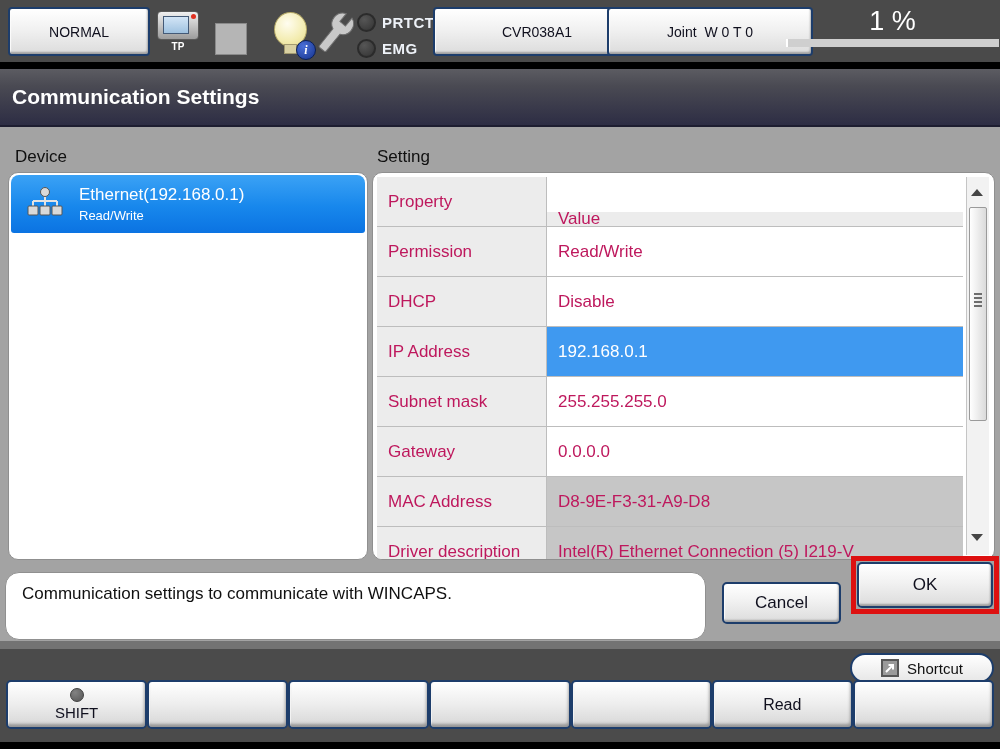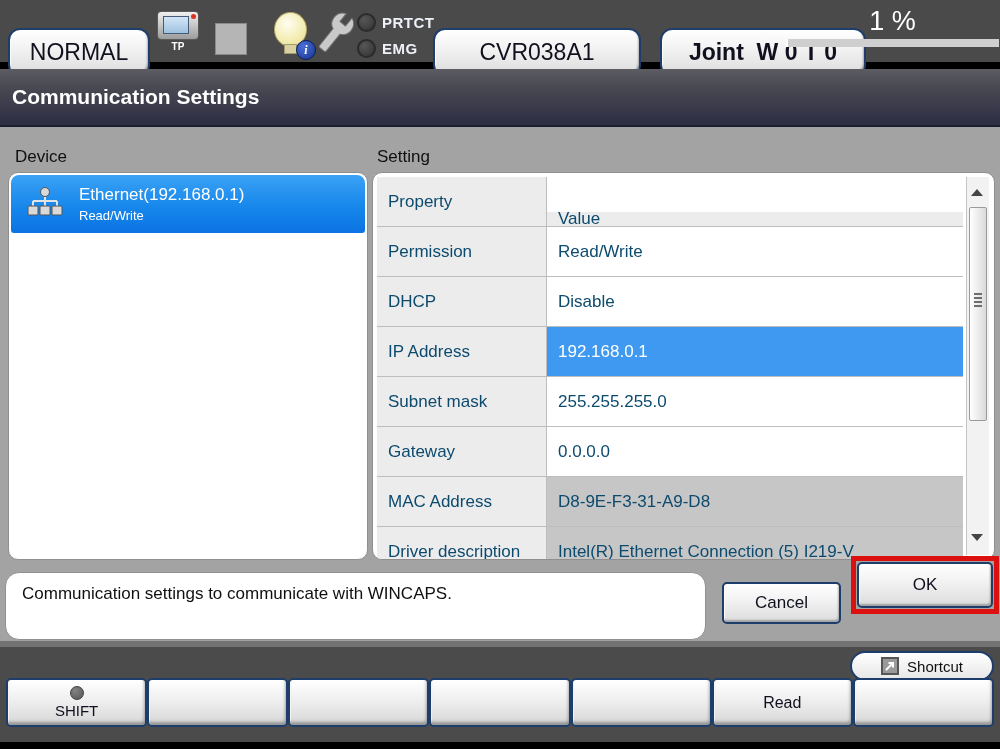--- a/index.html
+++ b/index.html
@@ -3,26 +3,26 @@
 <meta charset="utf-8">
 <style>
   html,body{margin:0;padding:0;background:#808080;}
   #app{position:relative;width:1000px;height:749px;overflow:hidden;background:#a3a3a3;
        font-family:"Liberation Sans",sans-serif;}
 
   
   .topbar{position:absolute;top:0;left:0;right:0;height:62px;background:#4a4a4a;border-bottom:7px solid #000;}
   .tb-btn{position:absolute;top:7px;height:43px;box-sizing:content-box;
       background:linear-gradient(180deg,#ffffff 0%,#f1f1f1 45%,#dcdcdc 100%);
-      border:2px solid #1d3d6b;border-radius:12px;
+      border:2px solid #1d3d6b;border-radius:4px;
       box-shadow:inset -1px -2px 2px rgba(0,0,0,.28),inset 1px 1px 1px #fff;
-      font-size:23px;color:#10101e;display:flex;align-items:center;justify-content:center;white-space:pre;margin-top:21px;}
+      font-size:14px;color:#10101e;display:flex;align-items:center;justify-content:center;white-space:pre;}
   #btn-normal{left:8px;width:126px;}
   #btn-robot{left:433px;width:192px;}
-  #btn-coord{left:660px;width:190px;font-weight:bold;}
+  #btn-coord{left:607px;width:190px;}
 
   .tp-wrap{position:absolute;left:155px;top:11px;width:46px;text-align:center;}
   .tp-body{position:relative;margin:0 auto;width:40px;height:27px;border-radius:4px;
       background:linear-gradient(180deg,#f0f0f0,#9c9c9c);border:1px solid #5a5a5a;}
   .tp-screen{position:absolute;left:5px;top:4px;right:9px;bottom:5px;
       background:linear-gradient(180deg,#d3e5f6,#9fc2e0);border:1px solid #445a77;}
   .tp-dot{position:absolute;right:2px;top:2px;width:5px;height:5px;border-radius:50%;background:#e03020;}
   .tp-label{color:#fff;font-weight:bold;font-size:10px;margin-top:1px;}
 
   .square-indicator{position:absolute;left:215px;top:23px;width:30px;height:30px;background:#b5b5b5;border:1px solid #8a8a8a;}
@@ -64,21 +64,21 @@
   .device-item{position:absolute;left:2px;right:2px;top:2px;height:58px;border-radius:8px 8px 3px 3px;
       background:linear-gradient(180deg,#3ba2f5 0%,#1787ec 55%,#0b73e2 100%);
       display:flex;align-items:center;padding-left:15px;gap:15px;color:#fff;}
   .device-name{font-size:17px;}
   .device-perm{font-size:13px;margin-top:3px;}
 
   .setting-panel{position:absolute;left:372px;top:172px;width:623px;height:388px;background:#fff;
       border:1px solid #8f8f8f;border-radius:10px;overflow:hidden;box-sizing:border-box;}
   .table{position:absolute;left:4px;top:4px;right:31px;bottom:0;overflow:hidden;}
   .trow{display:flex;height:49px;border-bottom:1px solid #bdbdbd;}
-  .tcell{display:flex;align-items:center;padding-left:11px;font-size:17px;color:#0c4a6e;box-sizing:border-box;}
+  .tcell{display:flex;align-items:center;padding-left:11px;font-size:17px;color:#be185d;box-sizing:border-box;}
   .tcell.prop{width:170px;background:#ececec;border-right:1px solid #bdbdbd;}
   .tcell.val{flex:1;background:#fff;}
   .trow.header .val{background:#ececec;margin-top:35px;}
   .trow.selected .val{background:#3f99f0;color:#fff;}
   .trow.readonly .val{background:#c6c6c6;}
 
   .vscroll{position:absolute;top:4px;right:5px;bottom:4px;width:22px;background:#f2f2f2;border-left:1px solid #c5c5c5;}
   .scroll-up{position:absolute;top:12px;left:4px;width:0;height:0;
       border-left:6px solid transparent;border-right:6px solid transparent;border-bottom:7px solid #454545;}
   .scroll-thumb{position:absolute;top:30px;left:2px;right:2px;height:212px;
@@ -96,21 +96,21 @@
       border:2px solid #1d3d6b;border-radius:5px;font-size:17px;color:#10101e;
       box-shadow:inset -1px -2px 2px rgba(0,0,0,.28),inset 1px 1px 1px #fff;
       display:flex;align-items:center;justify-content:center;}
   #btn-cancel{position:absolute;left:722px;top:582px;width:119px;height:42px;}
   .ok-highlight{position:absolute;left:851px;top:556px;width:148px;height:58px;
       border:5px solid #dd1010;box-sizing:border-box;}
   .ok-highlight .dlg-btn{position:absolute;left:1px;top:1px;right:1px;bottom:1px;}
 
   
   .bottomband{position:absolute;left:0;right:0;top:641px;bottom:0;background:#4b4b4b;
-      border-top:6px solid #737373;box-sizing:border-box;}
+      border-top:8px solid #737373;box-sizing:border-box;}
   .black-strip{position:absolute;left:0;right:0;bottom:0;height:7px;background:#000;}
   .shortcut-btn{position:absolute;right:6px;top:4px;width:144px;height:30px;border-radius:17px;
       border:2px solid #1d3d6b;background:linear-gradient(180deg,#ffffff,#e7e7e7);
       display:flex;align-items:center;justify-content:center;gap:8px;font-size:15px;color:#101010;}
   .shortcut-icon{width:14px;height:14px;background:#9a9a9a;border:2px solid #565656;
       display:flex;align-items:center;justify-content:center;}
   .fkeys{position:absolute;left:6px;right:6px;top:31px;display:flex;}
   .fkey{flex:1;height:49px;background:linear-gradient(180deg,#ffffff 0%,#ededed 50%,#d6d6d6 100%);
       border:2px solid #1d3d6b;border-radius:5px;
       box-shadow:inset -1px -3px 3px rgba(0,0,0,.3),inset 1px 1px 1px #fff;

